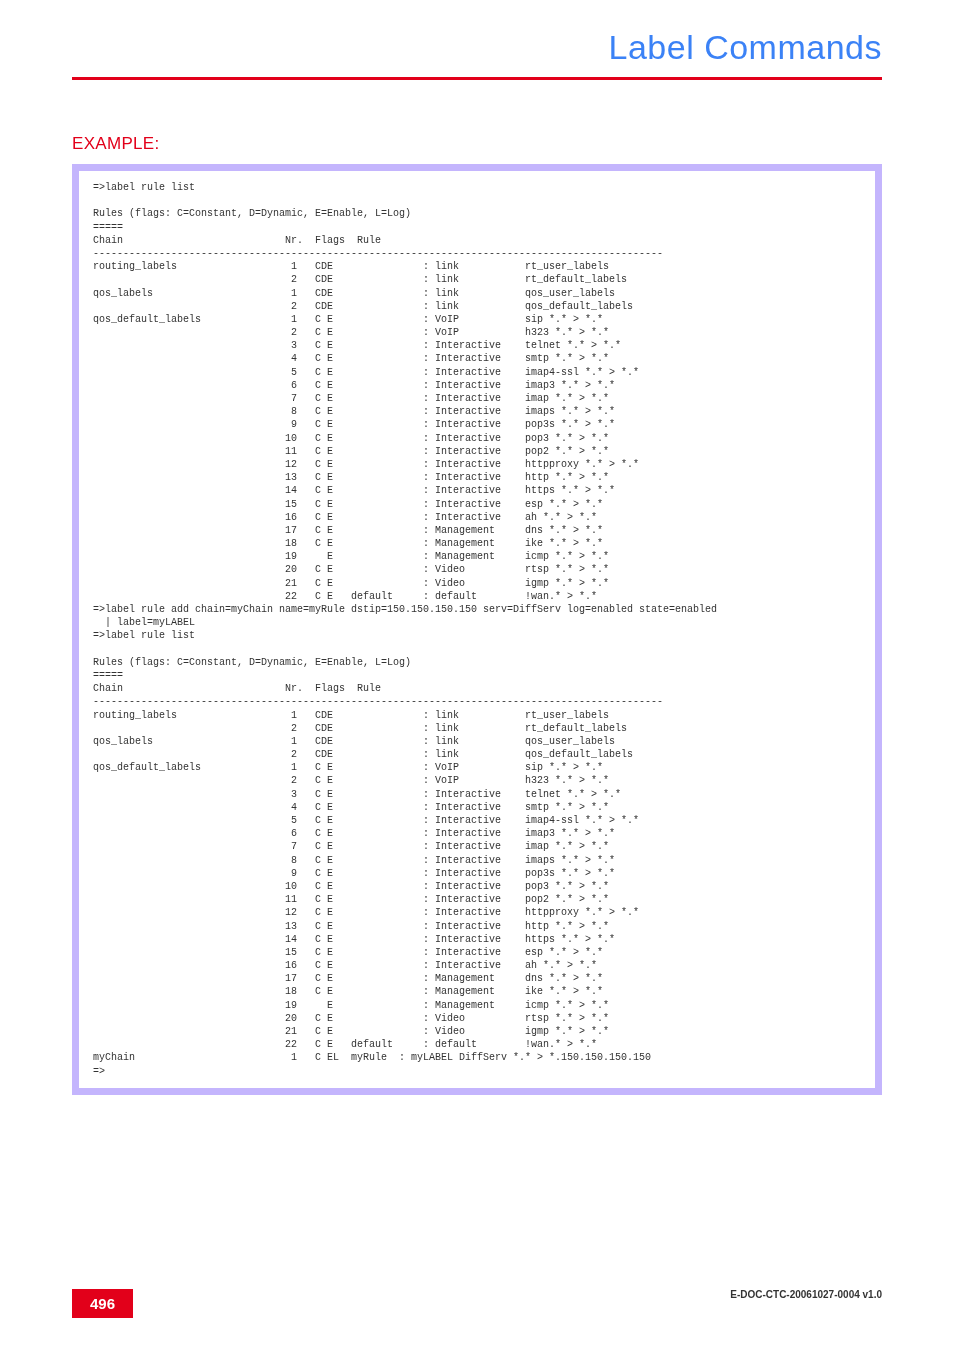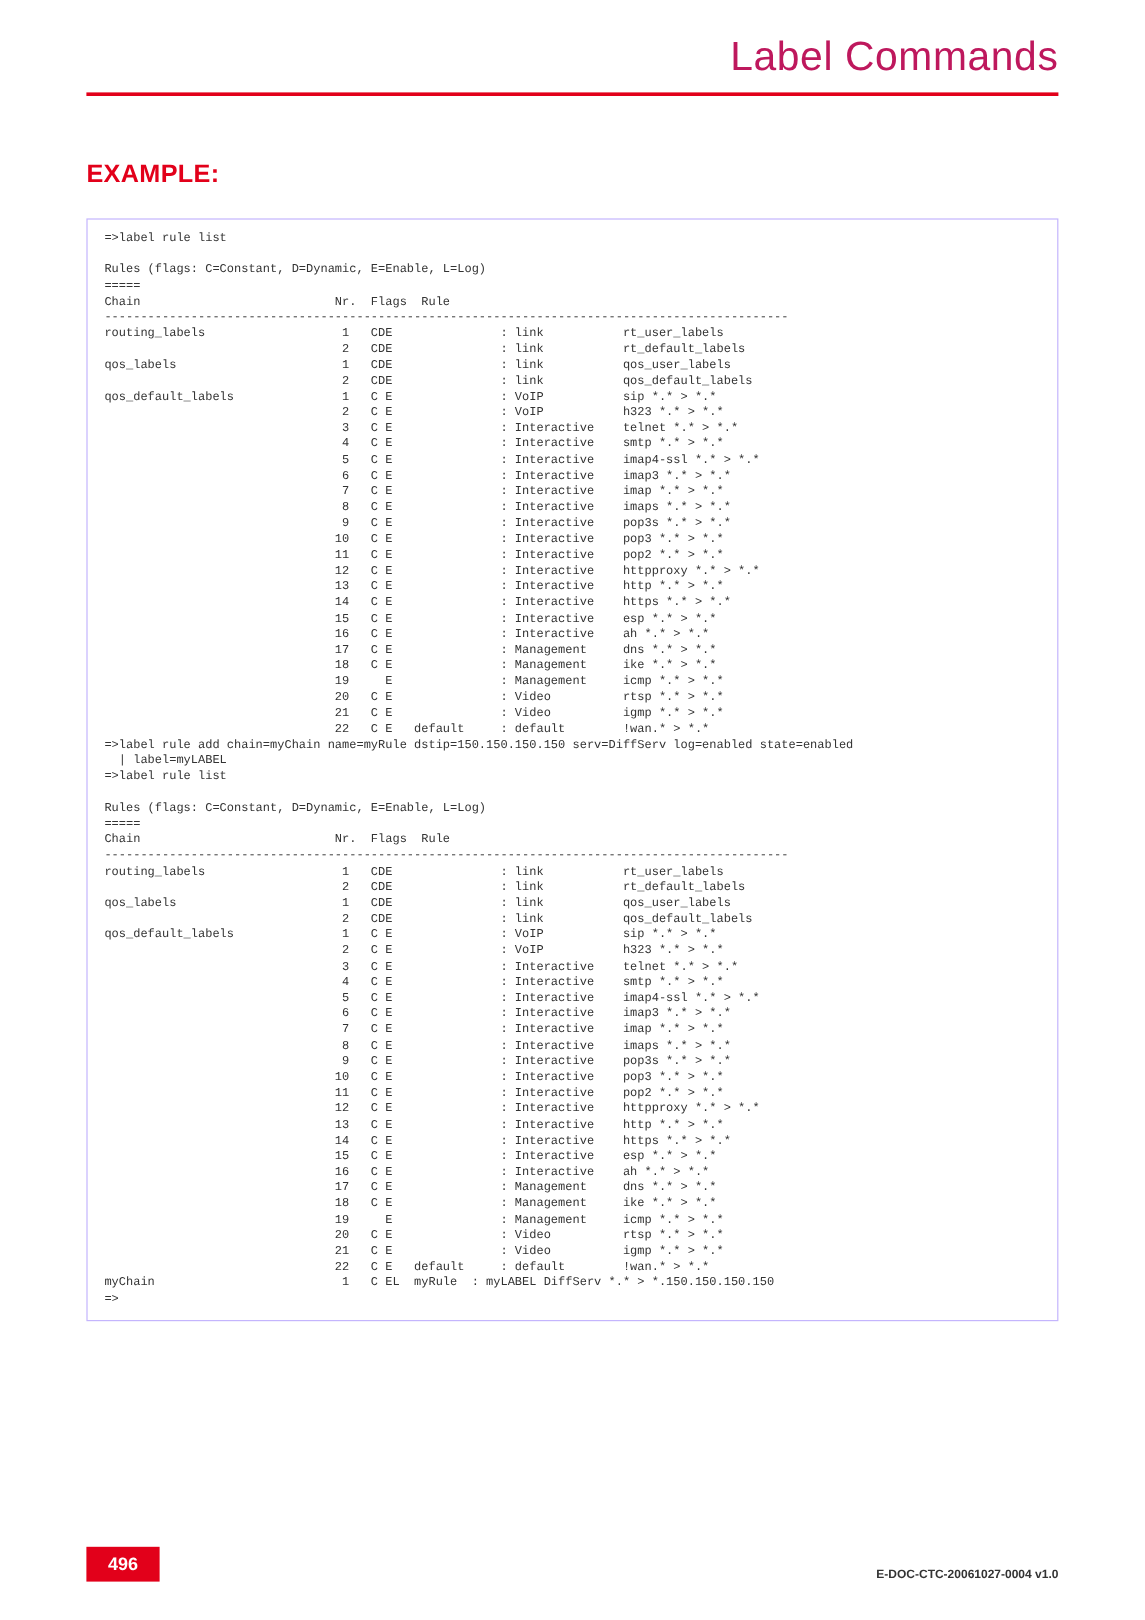--- a/index.html
+++ b/index.html
@@ -1,23 +1,23 @@
 <!DOCTYPE html>
 <html><head>
 <meta charset="utf-8">
 <style>
   * { margin: 0; padding: 0; box-sizing: border-box; }
   html, body { width: 954px; height: 1350px; background: #fff; font-family: Arial, Helvetica, sans-serif; }
   .page { width: 954px; height: 1350px; position: relative; background: #fff; }
   .header { text-align: right; padding: 28px 72px 0 0; }
-  .header-title { color: #be185d; font-size: 34px; font-weight: 300; letter-spacing: 0.5px; font-family: "Segoe UI", Arial, sans-serif; }
+  .header-title { color: #3b82f6; font-size: 34px; font-weight: 300; letter-spacing: 0.5px; font-family: "Segoe UI", Arial, sans-serif; }
   .header-rule { height: 3px; background: #e2001a; margin: 10px 72px 0 72px; }
-  .example-label { color: #e2001a; font-weight: 700; font-size: 21px; margin: 54px 0 24px 72px; letter-spacing: 0.3px; }
-  .codeblock { margin: 0 72px; border: 1px solid #c4b5fd; padding: 10px 14px; font-family: "Courier New", monospace; font-size: 10px; line-height: 1.32; color: #333; white-space: pre; overflow: hidden; }
-  .footer { position: absolute; bottom: 32px; left: 0; right: 0; display: flex; justify-content: space-between; align-items: flex-end; padding: 0 72px; }
+  .example-label { color: #e2001a; font-weight: 400; font-size: 17px; margin: 54px 0 10px 72px; letter-spacing: 0.3px; }
+  .codeblock { margin: 0 72px; border: 7px solid #c4b5fd; padding: 10px 14px; font-family: "Courier New", monospace; font-size: 10px; line-height: 1.32; color: #333; white-space: pre; overflow: hidden; }
+  .footer { position: absolute; bottom: 32px; left: 0; right: 0; display: flex; justify-content: space-between; align-items: flex-start; padding: 0 72px; }
   .page-num { display: inline-block; background: #e2001a; color: #fff; font-weight: 700; padding: 6px 18px; font-size: 15px; }
   .doc-id { color: #333; font-size: 10px; font-weight: bold; }
 </style>
 </head>
 <body>
 <div class="page">
 
 <div class="header">
   <div class="header-title">Label Commands</div>
 </div>

